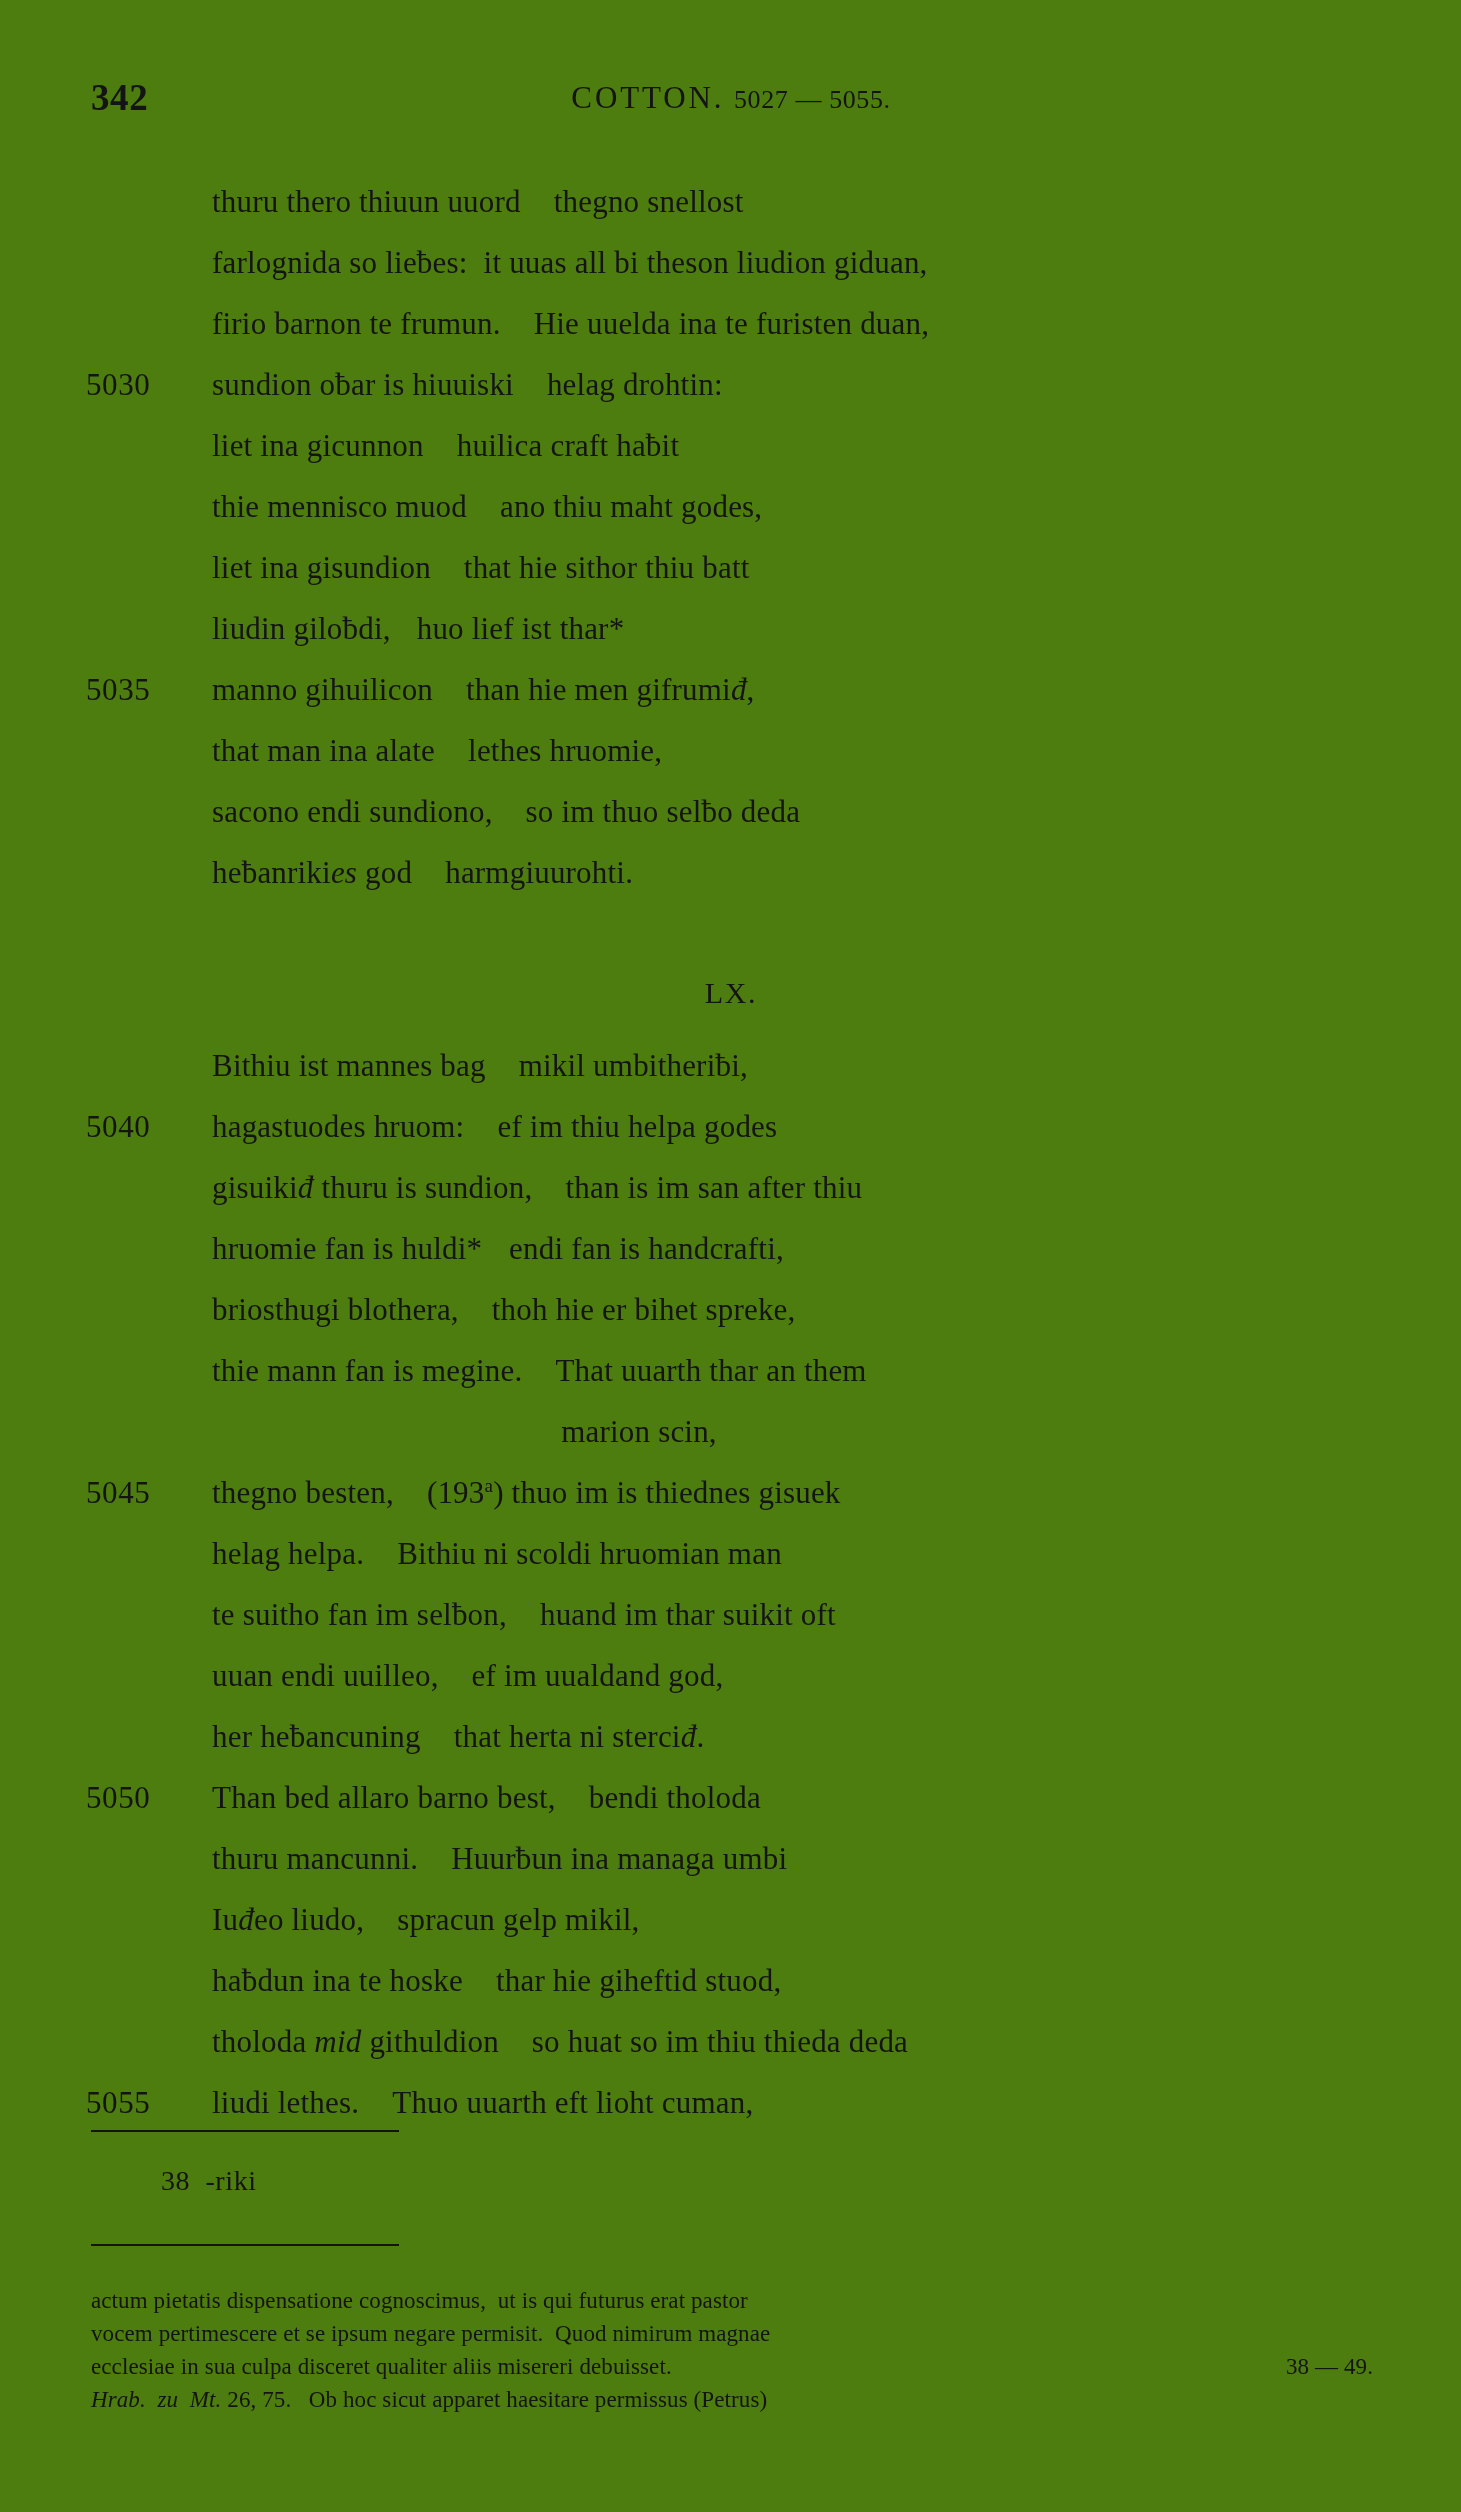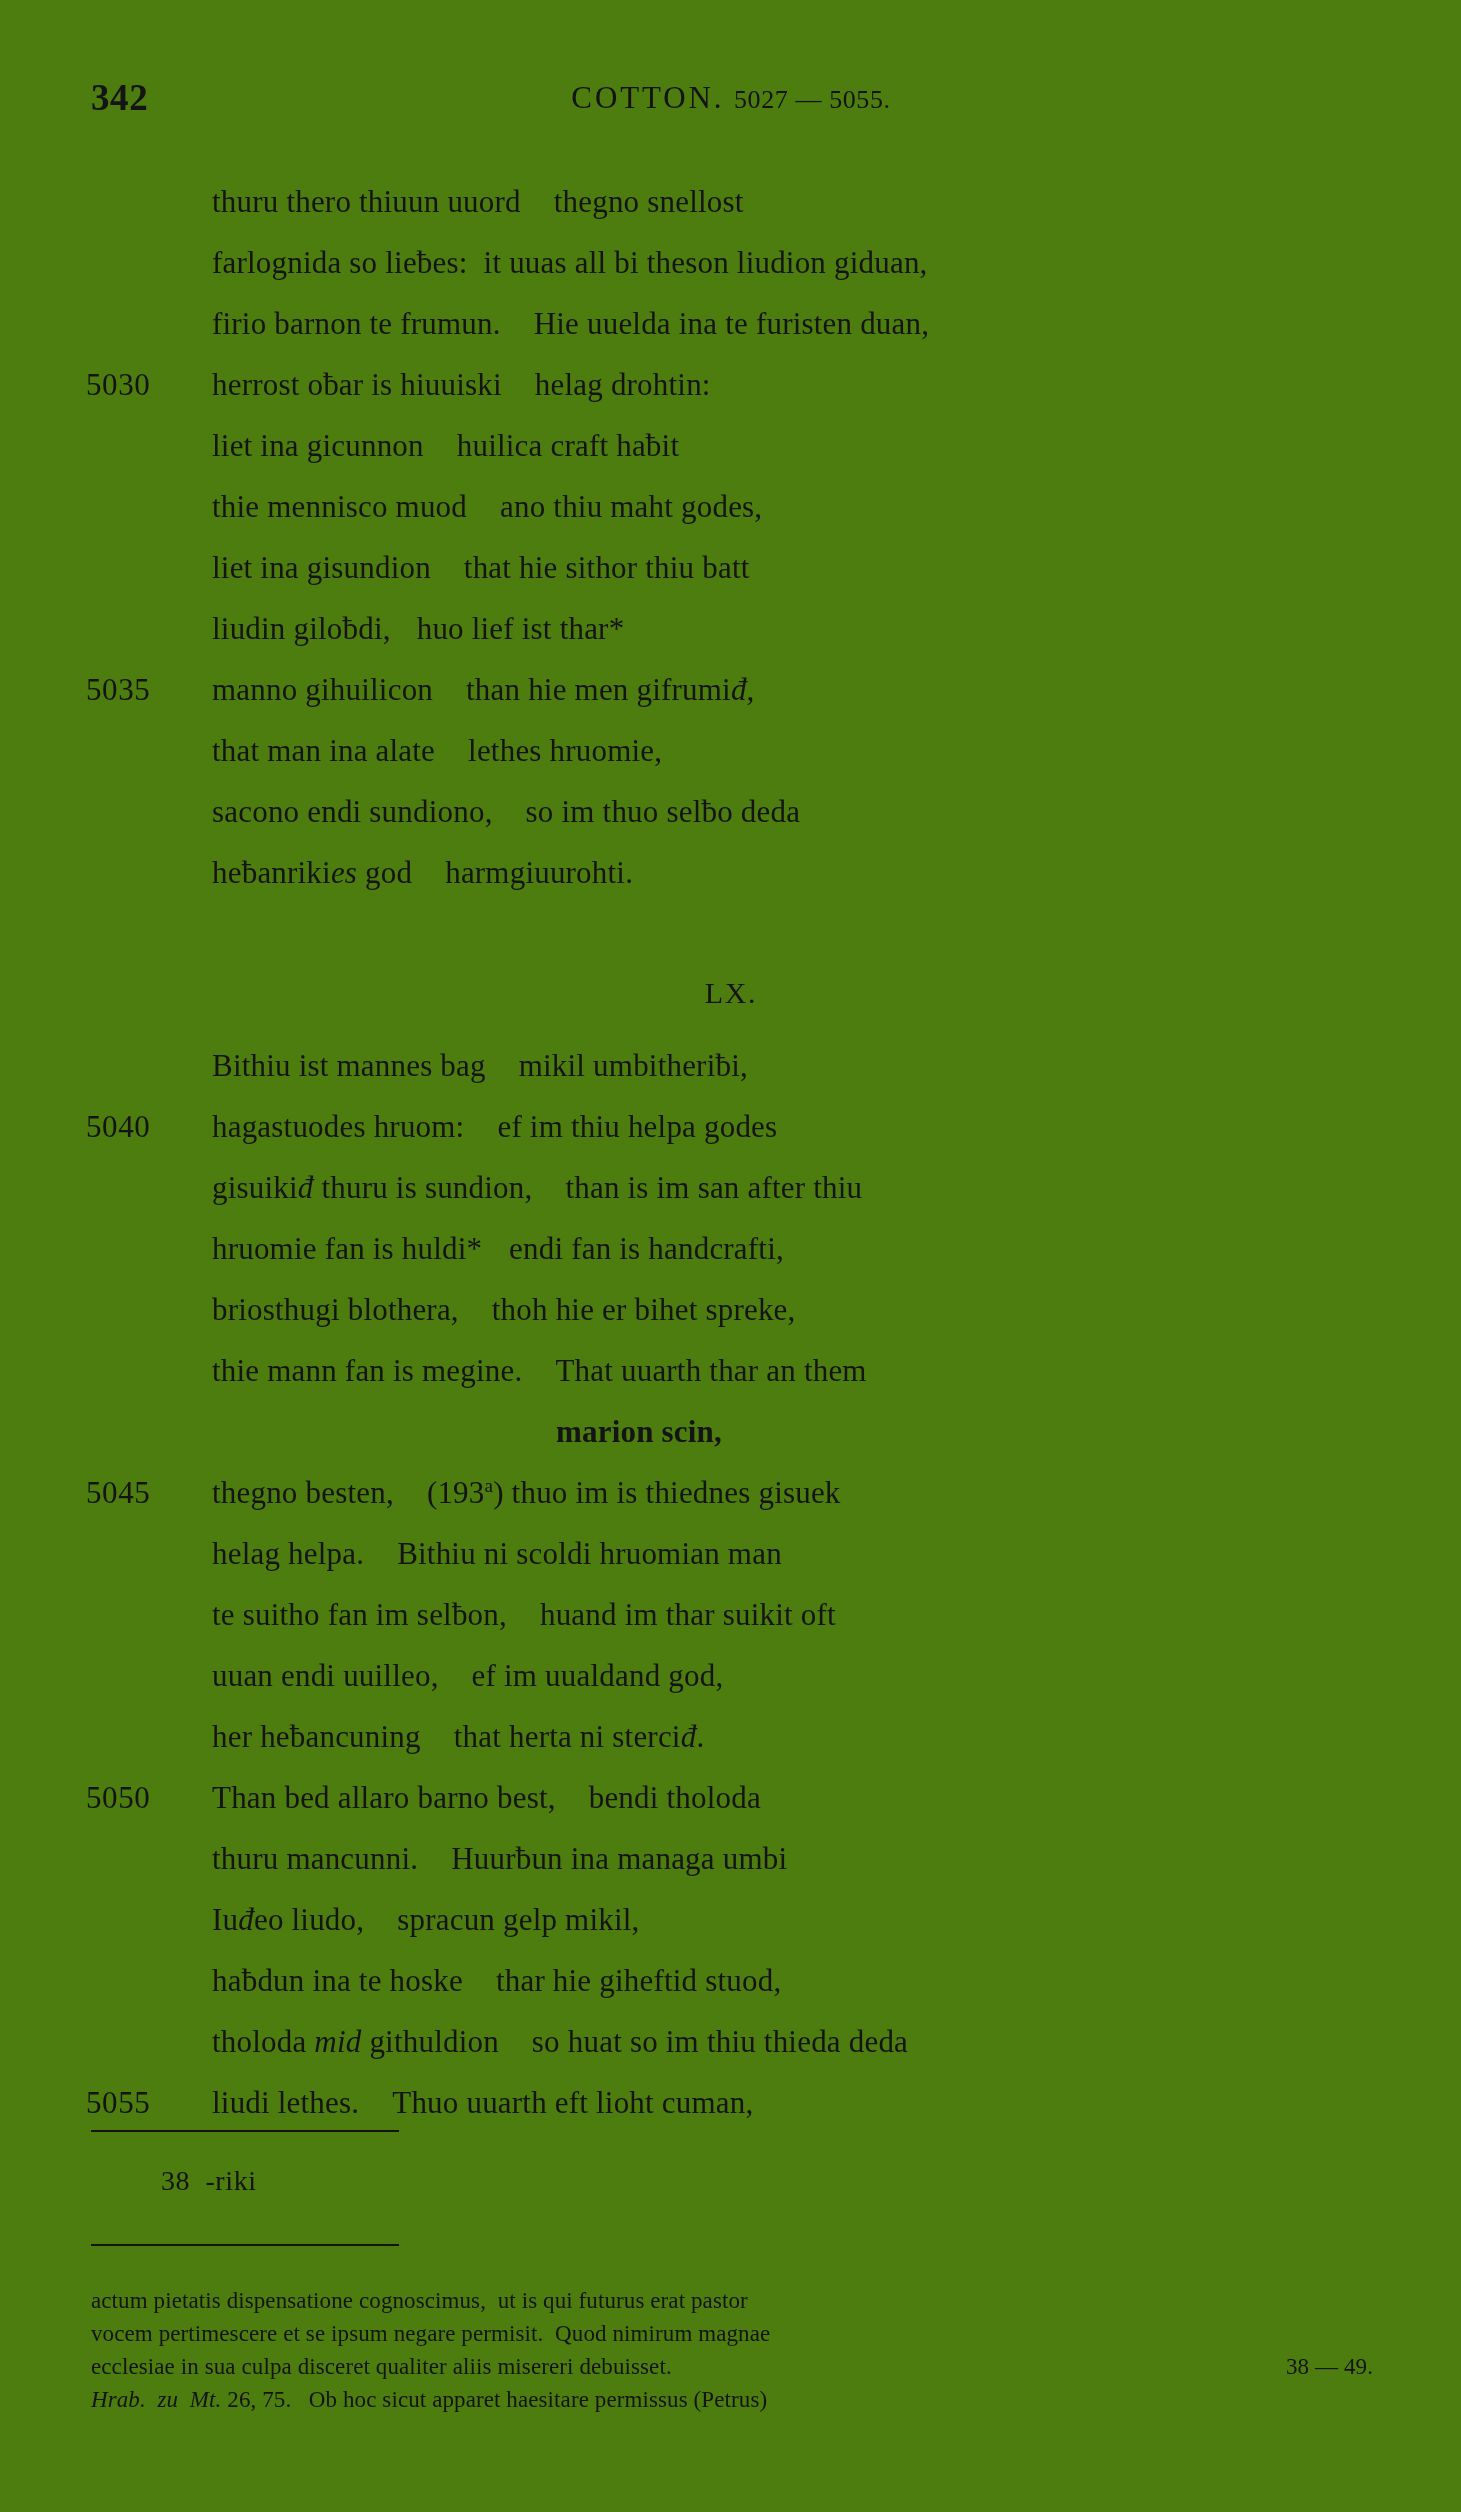--- a/index.html
+++ b/index.html
@@ -79,21 +79,20 @@
   .vtext {
     position: absolute;
     left: 212px;
     top: 0;
     white-space: pre;
   }
   .vline.centered .vtext {
     left: 0;
     width: 1278px;
     text-align: center;
-    font-weight: bold;
   }
   .gap { display: inline-block; }
   .it { font-style: italic; }
   .sup {
     font-size: 19px;
     vertical-align: super;
     line-height: 0;
   }
   .ast { letter-spacing: 0; }
 
@@ -148,21 +147,21 @@
     <div class="folio">342</div>
     <div class="head-title">
       <span class="hw">COTTON.</span><span>&nbsp;</span><span class="hr">5027 — 5055.</span>
     </div>
   </div>
 
   <div class="verse" id="verse-block-1">
       <div class="vline"><span class="vnum"></span><span class="vtext"><span>thuru thero thiuun uuord</span><span class="gap" style="width: 33px;"></span><span>thegno snellost</span></span></div>
       <div class="vline"><span class="vnum"></span><span class="vtext"><span>farlognida so lie</span><span>ƀ</span><span>es:</span><span class="gap" style="width: 16px;"></span><span>it uuas all bi theson liudion giduan,</span></span></div>
       <div class="vline"><span class="vnum"></span><span class="vtext"><span>firio barnon te frumun.</span><span class="gap" style="width: 33px;"></span><span>Hie uuelda ina te furisten duan,</span></span></div>
-      <div class="vline"><span class="vnum">5030</span><span class="vtext"><span>herrost o</span><span>ƀ</span><span>ar is hiuuiski</span><span class="gap" style="width: 33px;"></span><span>helag drohtin:</span></span></div>
+      <div class="vline"><span class="vnum">5030</span><span class="vtext"><span>sundion o</span><span>ƀ</span><span>ar is hiuuiski</span><span class="gap" style="width: 33px;"></span><span>helag drohtin:</span></span></div>
       <div class="vline"><span class="vnum"></span><span class="vtext"><span>liet ina gicunnon</span><span class="gap" style="width: 33px;"></span><span>huilica craft ha</span><span>ƀ</span><span>it</span></span></div>
       <div class="vline"><span class="vnum"></span><span class="vtext"><span>thie mennisco muod</span><span class="gap" style="width: 33px;"></span><span>ano thiu maht godes,</span></span></div>
       <div class="vline"><span class="vnum"></span><span class="vtext"><span>liet ina gisundion</span><span class="gap" style="width: 33px;"></span><span>that hie sithor thiu batt</span></span></div>
       <div class="vline"><span class="vnum"></span><span class="vtext"><span>liudin gilo</span><span>ƀ</span><span>di,</span><span class="gap" style="width: 26px;"></span><span>huo lief ist thar</span><span class="ast">*</span></span></div>
       <div class="vline"><span class="vnum">5035</span><span class="vtext"><span>manno gihuilicon</span><span class="gap" style="width: 33px;"></span><span>than hie men gifrumi</span><span class="it">đ</span><span>,</span></span></div>
       <div class="vline"><span class="vnum"></span><span class="vtext"><span>that man ina alate</span><span class="gap" style="width: 33px;"></span><span>lethes hruomie,</span></span></div>
       <div class="vline"><span class="vnum"></span><span class="vtext"><span>sacono endi sundiono,</span><span class="gap" style="width: 33px;"></span><span>so im thuo sel</span><span>ƀ</span><span>o deda</span></span></div>
       <div class="vline"><span class="vnum"></span><span class="vtext"><span>he</span><span>ƀ</span><span>anriki</span><span class="it">es</span><span> god</span><span class="gap" style="width: 33px;"></span><span>harmgiuurohti.</span></span></div>
     </div>
 

